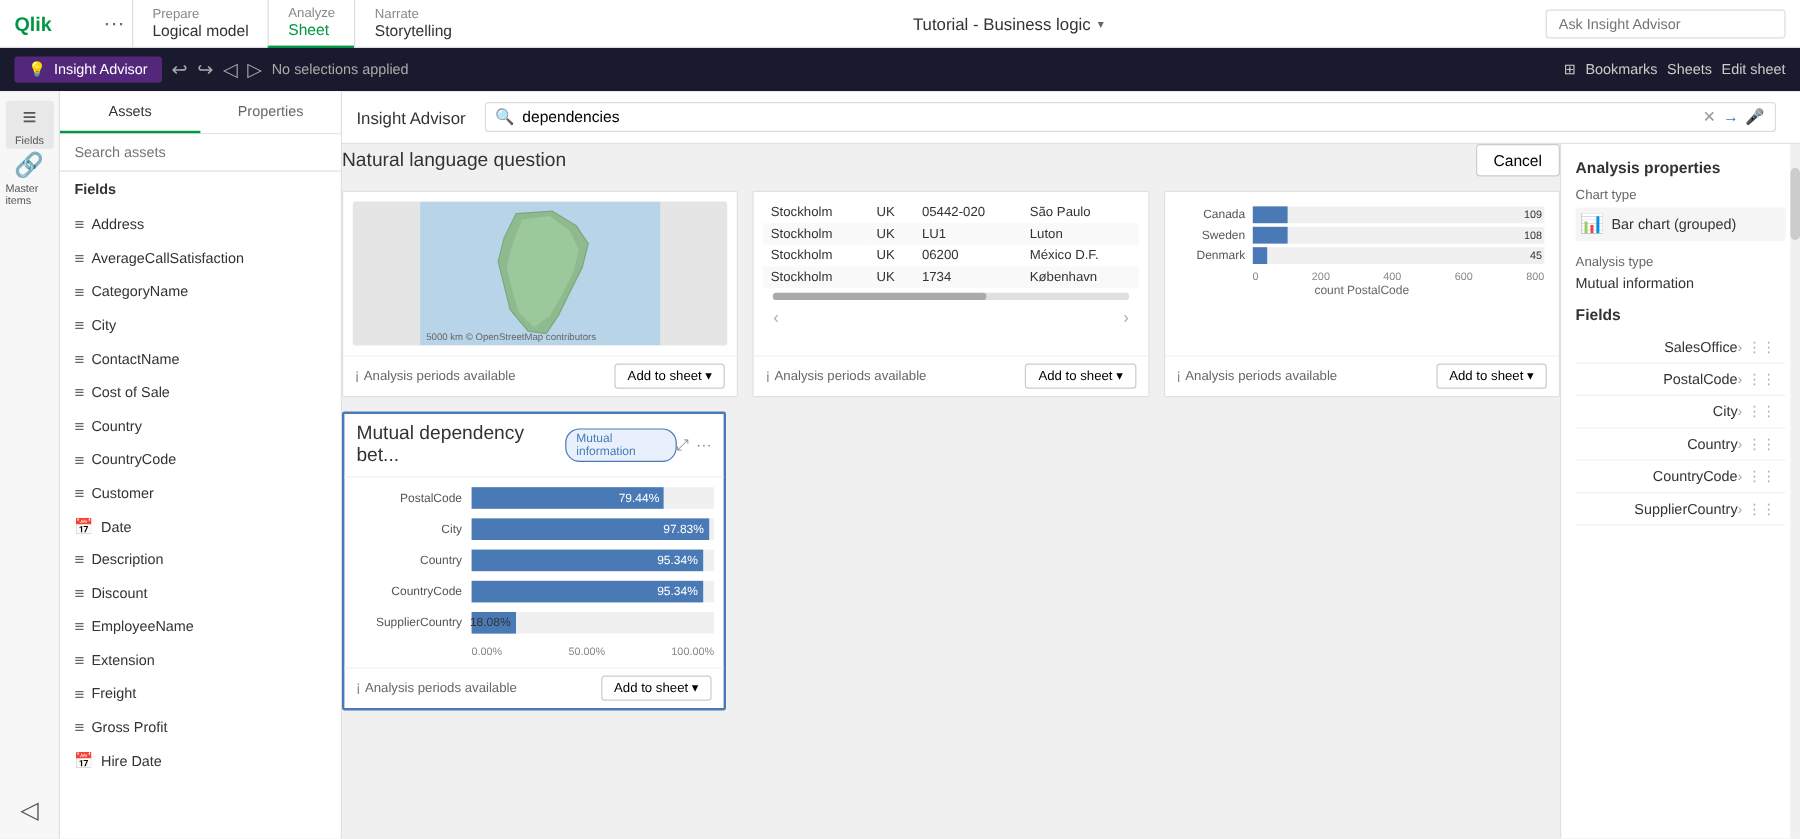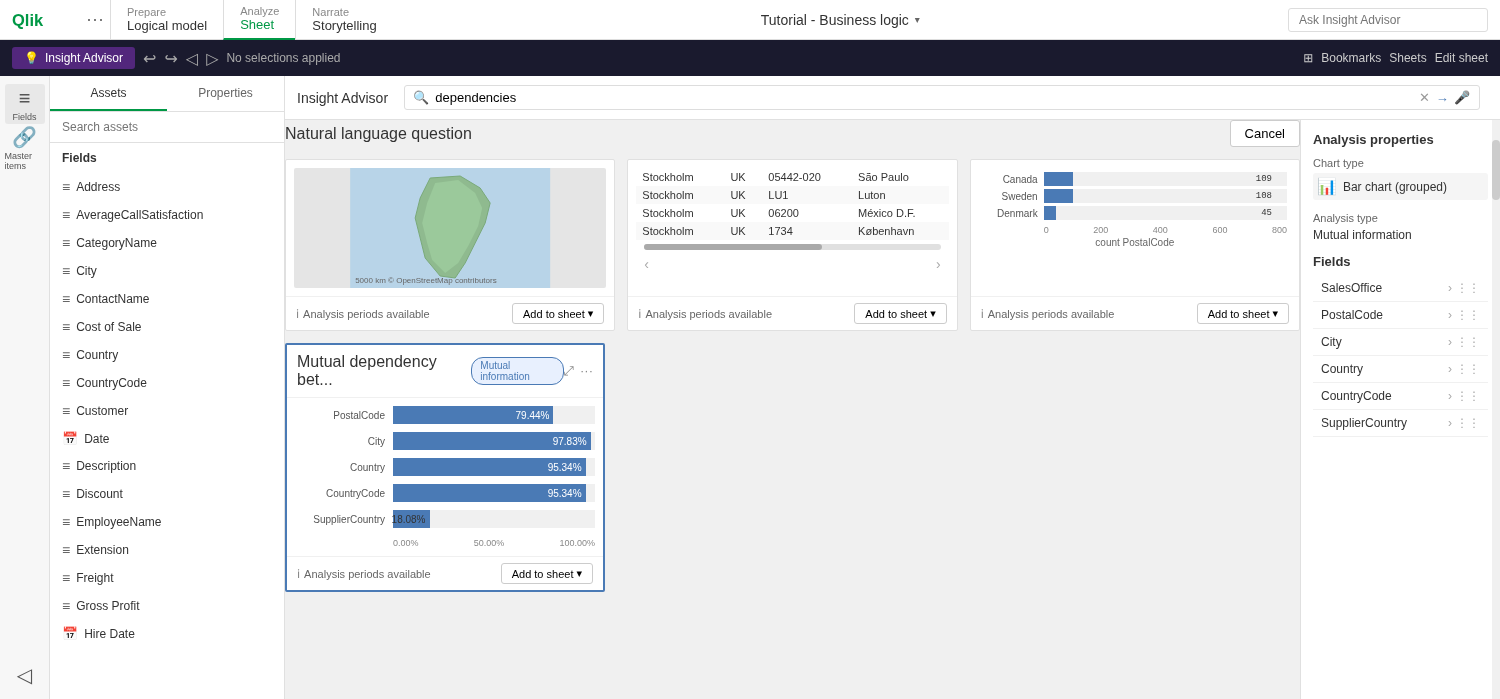--- a/index.html
+++ b/index.html
@@ -255,21 +255,21 @@
     .mini-table { width: 100%; font-size: 11px; border-collapse: collapse; }
     .mini-table td { padding: 3px 6px; color: #333; }
     .mini-table tr:nth-child(even) { background: #f9f9f9; }
 
     
     .bar-chart-mini { padding: 4px; }
     .bar-row { display: flex; align-items: center; margin-bottom: 3px; font-size: 10px; }
     .bar-label { width: 55px; text-align: right; margin-right: 6px; color: #555; font-size: 10px; }
     .bar-track { flex: 1; background: #f0f0f0; height: 14px; position: relative; }
     .bar-fill { height: 100%; background: #4a7ab5; }
-    .bar-value { position: absolute; right: 15px; top: 50%; transform: translateY(-50%); font-size: 9px; color: #333; font-family: Liberation Mono, monospace; }
+    .bar-value { position: absolute; right: 2px; top: 50%; transform: translateY(-50%); font-size: 9px; color: #333; }
     .x-axis-labels { display: flex; justify-content: space-between; padding: 2px 0 0 61px; font-size: 9px; color: #888; }
     .x-axis-title { text-align: center; font-size: 10px; color: #666; margin-top: 2px; }
 
     
     .mutual-card {
       background: #fff;
       border: 2px solid #4a7ab5;
       border-radius: 2px;
       width: calc(33% + 8px);
       max-width: 320px;
@@ -313,21 +313,21 @@
     .analysis-section { margin-bottom: 12px; }
     .analysis-section-title { font-size: 11px; color: #666; margin-bottom: 4px; }
     .chart-type-row { display: flex; align-items: center; gap: 6px; padding: 4px; background: #f5f5f5; border-radius: 3px; }
     .chart-type-icon { color: #4a7ab5; font-size: 16px; }
     .chart-type-label { font-size: 12px; color: #333; }
     .analysis-type-label { font-size: 12px; color: #333; }
     .fields-section-title { font-size: 13px; font-weight: 600; margin: 10px 0 6px; }
     .field-row {
       display: flex;
       align-items: center;
-      justify-content: space-between;
+      justify-content: flex-end;
       padding: 6px 8px;
       border-bottom: 1px solid #f0f0f0;
       font-size: 12px;
     }
     .field-row-label { color: #333; }
     .field-row-icons { display: flex; gap: 4px; color: #aaa; cursor: pointer; }
     .chevron-icon { font-size: 12px; color: #aaa; }
 
     
     .left-icon-col {

